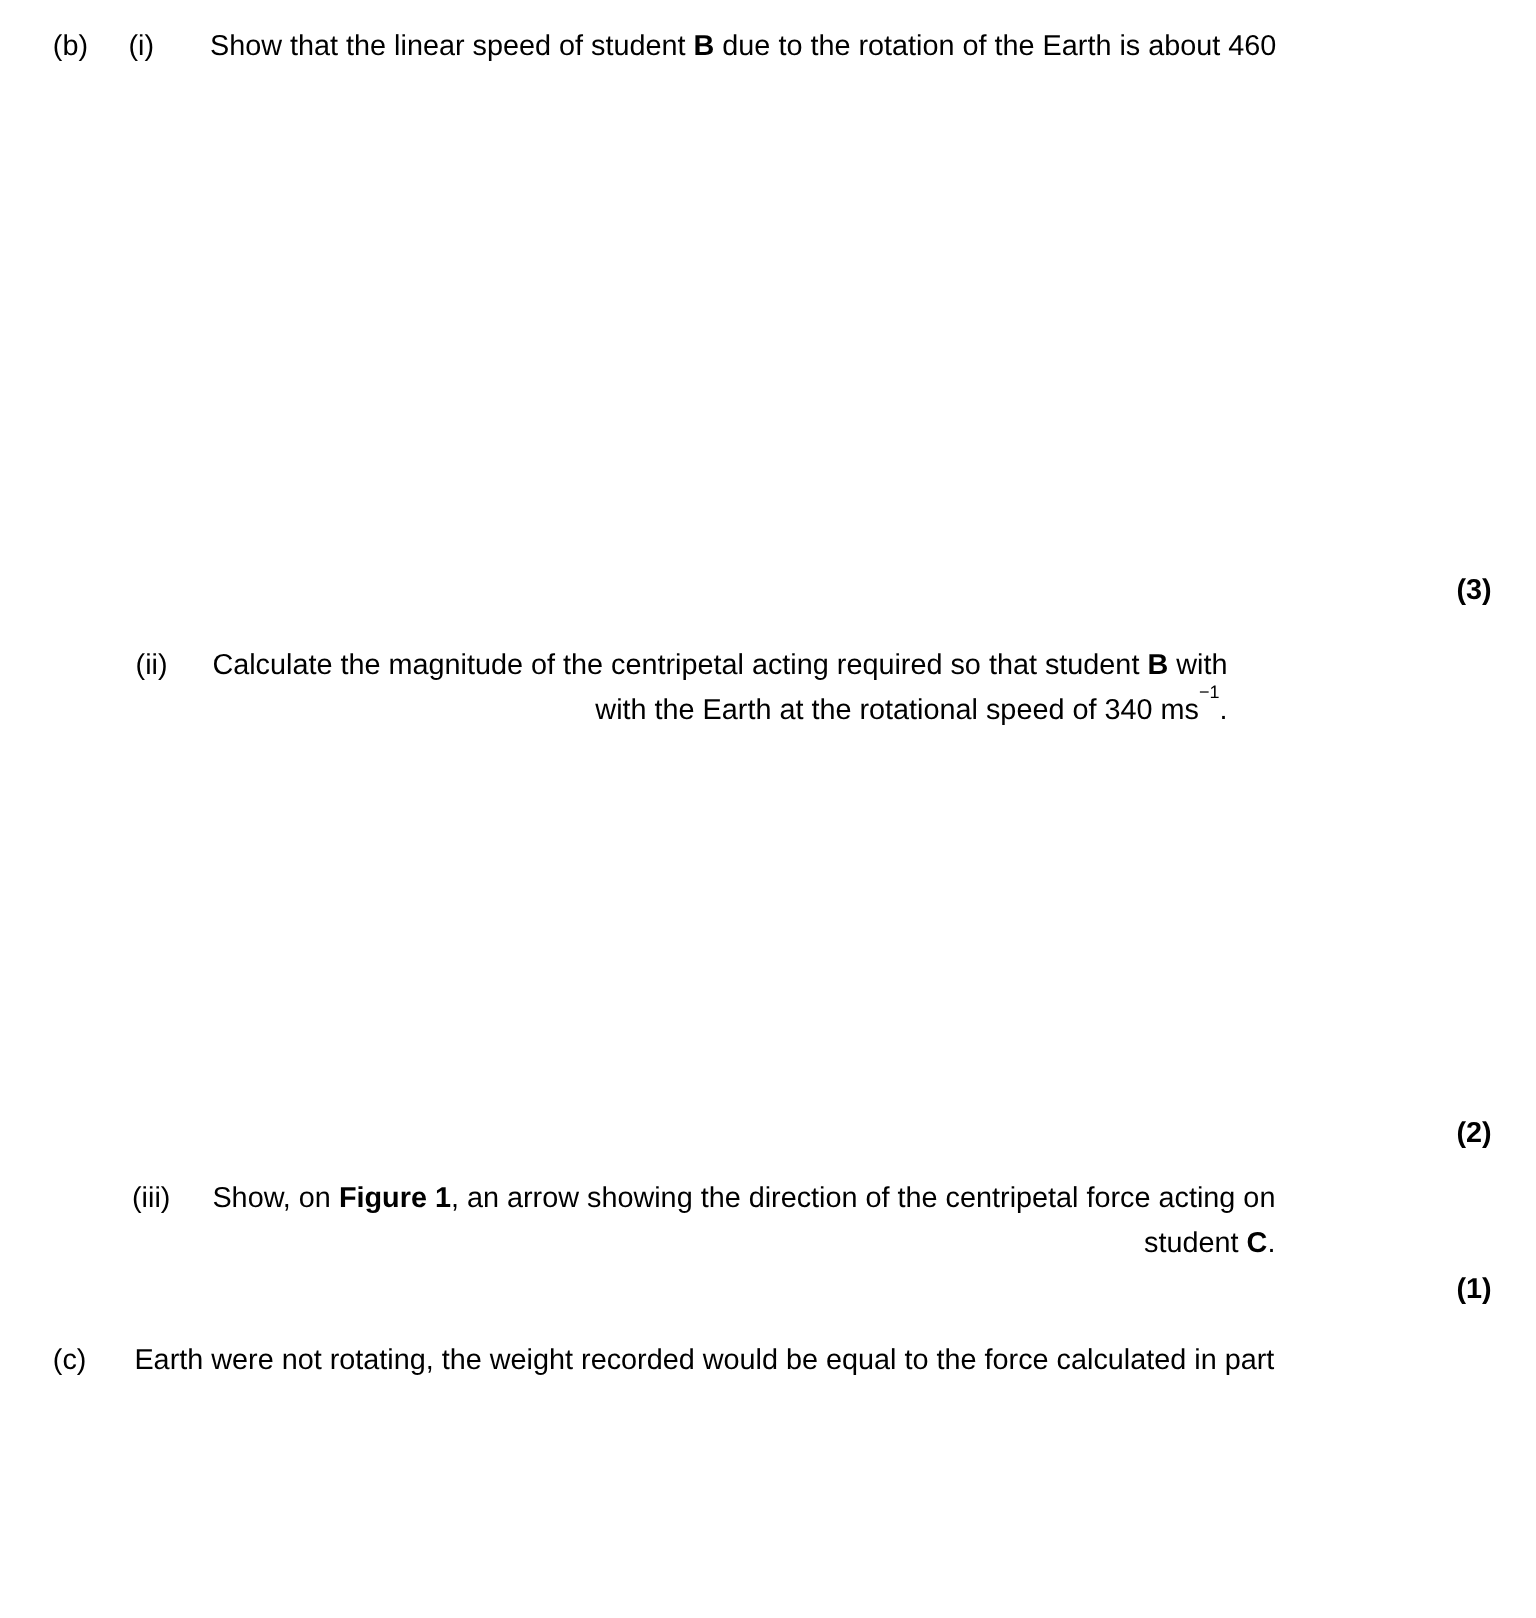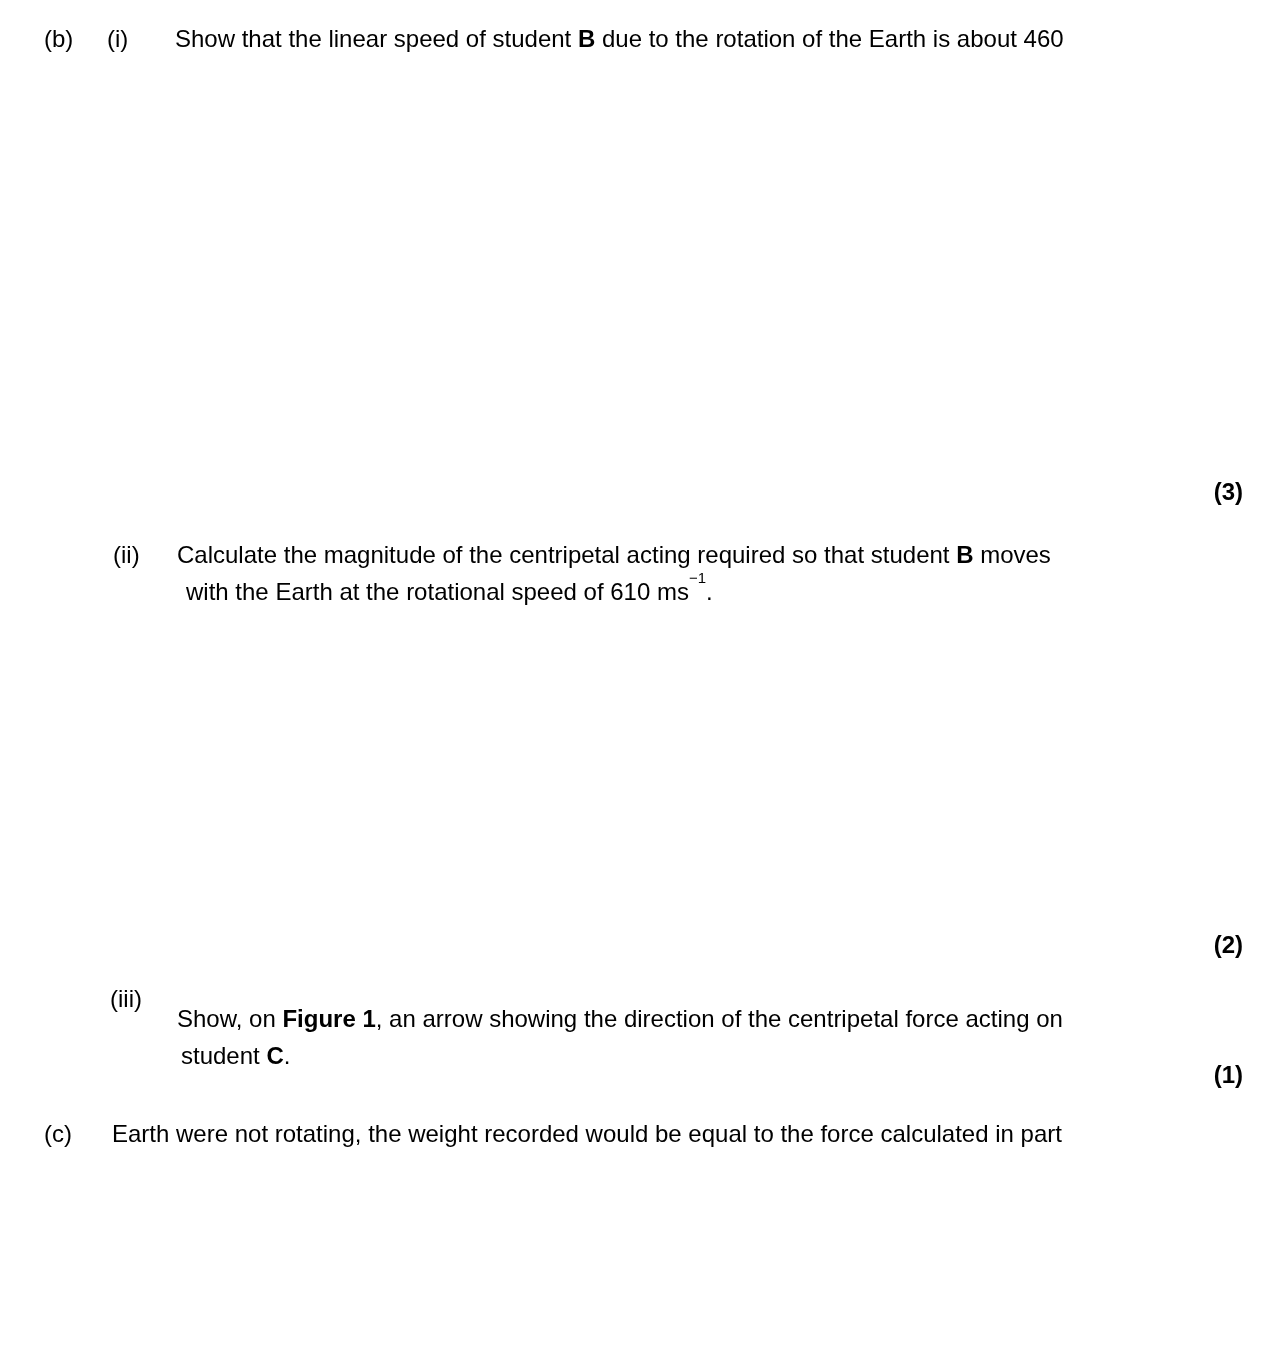--- a/index.html
+++ b/index.html
@@ -8,21 +8,21 @@
     width:1280px;
     height:1348px;
     background:#ffffff;
     font-family:"Liberation Sans", sans-serif;
     font-size:24px;
     line-height:37px;
     color:#000000;
     overflow:hidden;
   }
   .abs { position:absolute; white-space:nowrap; }
-  .ln { white-space:nowrap; }
+  .ln { white-space:nowrap;text-align:right; }
   b { font-weight:bold; }
   .marks {
     position:absolute;
     left:943px;
     width:300px;
     text-align:right;
     font-weight:bold;
     white-space:nowrap;
   }
   sup.sp {
@@ -39,27 +39,27 @@
 
   <span class="abs" style="left:44px;top:20px">(b)</span>
   <span class="abs" style="left:107px;top:20px">(i)</span>
   <div class="abs" style="left:175px;top:20px">
     <div class="ln"><span>Show that the linear speed of student </span><b>B</b><span> due to the rotation of the Earth is about 460</span></div>
   </div>
   <div class="marks" style="top:473px">(3)</div>
 
   <span class="abs" style="left:113px;top:536px">(ii)</span>
   <div class="abs" style="left:177px;top:536px">
-    <div class="ln"><span>Calculate the magnitude of the centripetal acting required so that student </span><b>B</b><span> moves</span></div>
-    <div class="ln" style="padding-left:9px"><span>with the Earth at the rotational speed of 610 ms</span><sup class="sp">−1</sup><span>.</span></div>
+    <div class="ln"><span>Calculate the magnitude of the centripetal acting required so that student </span><b>B</b><span> with</span></div>
+    <div class="ln" style="padding-left:9px"><span>with the Earth at the rotational speed of 340 ms</span><sup class="sp">−1</sup><span>.</span></div>
   </div>
   <div class="marks" style="top:926px">(2)</div>
 
   <span class="abs" style="left:110px;top:980px">(iii)</span>
-  <div class="abs" style="left:177px;top:1000px">
+  <div class="abs" style="left:177px;top:980px">
     <div class="ln"><span>Show, on </span><b>Figure 1</b><span>, an arrow showing the direction of the centripetal force acting on</span></div>
     <div class="ln" style="padding-left:4px"><span>student </span><b>C</b><span>.</span></div>
   </div>
   <div class="marks" style="top:1056px">(1)</div>
 
   <span class="abs" style="left:44px;top:1115px">(c)</span>
   <div class="abs" style="left:112px;top:1115px">
     <div class="ln">Earth were not rotating, the weight recorded would be equal to the force calculated in part</div>
   </div>
 

